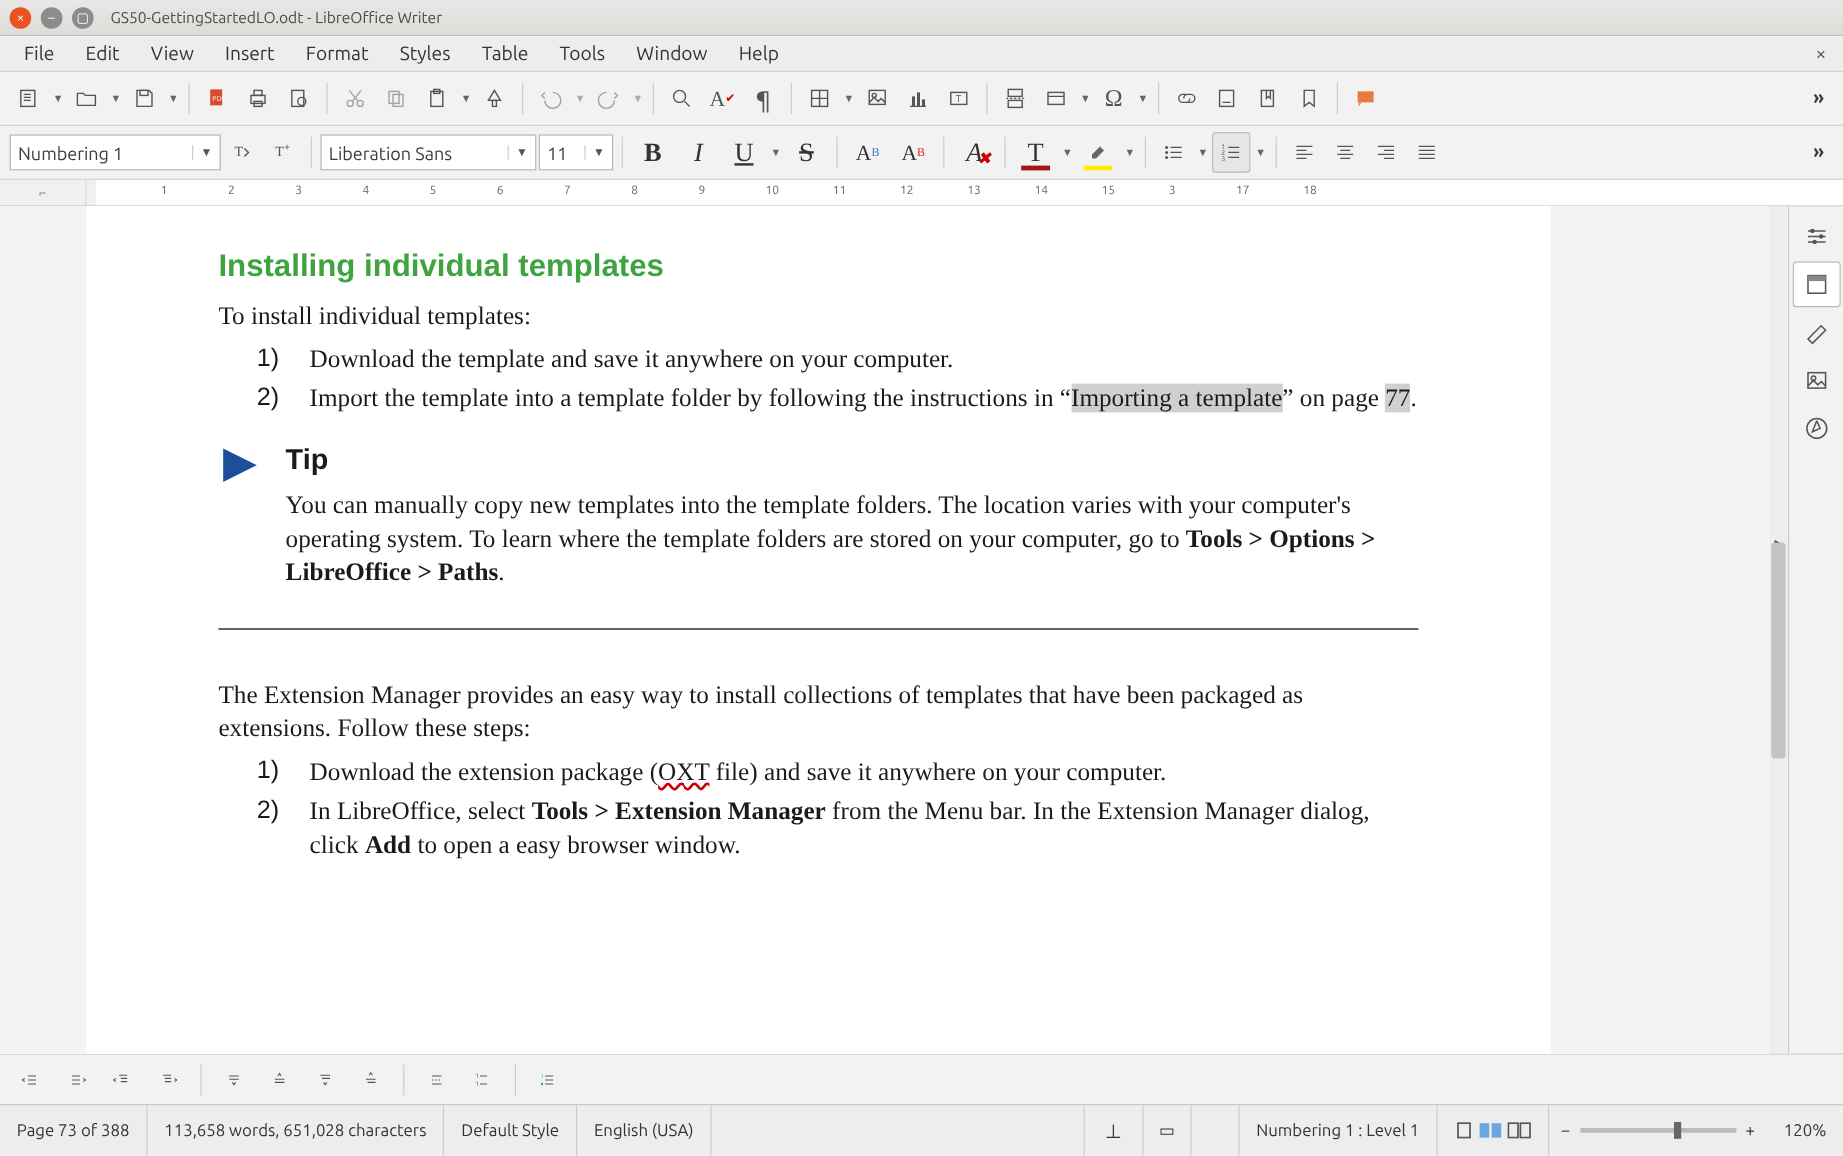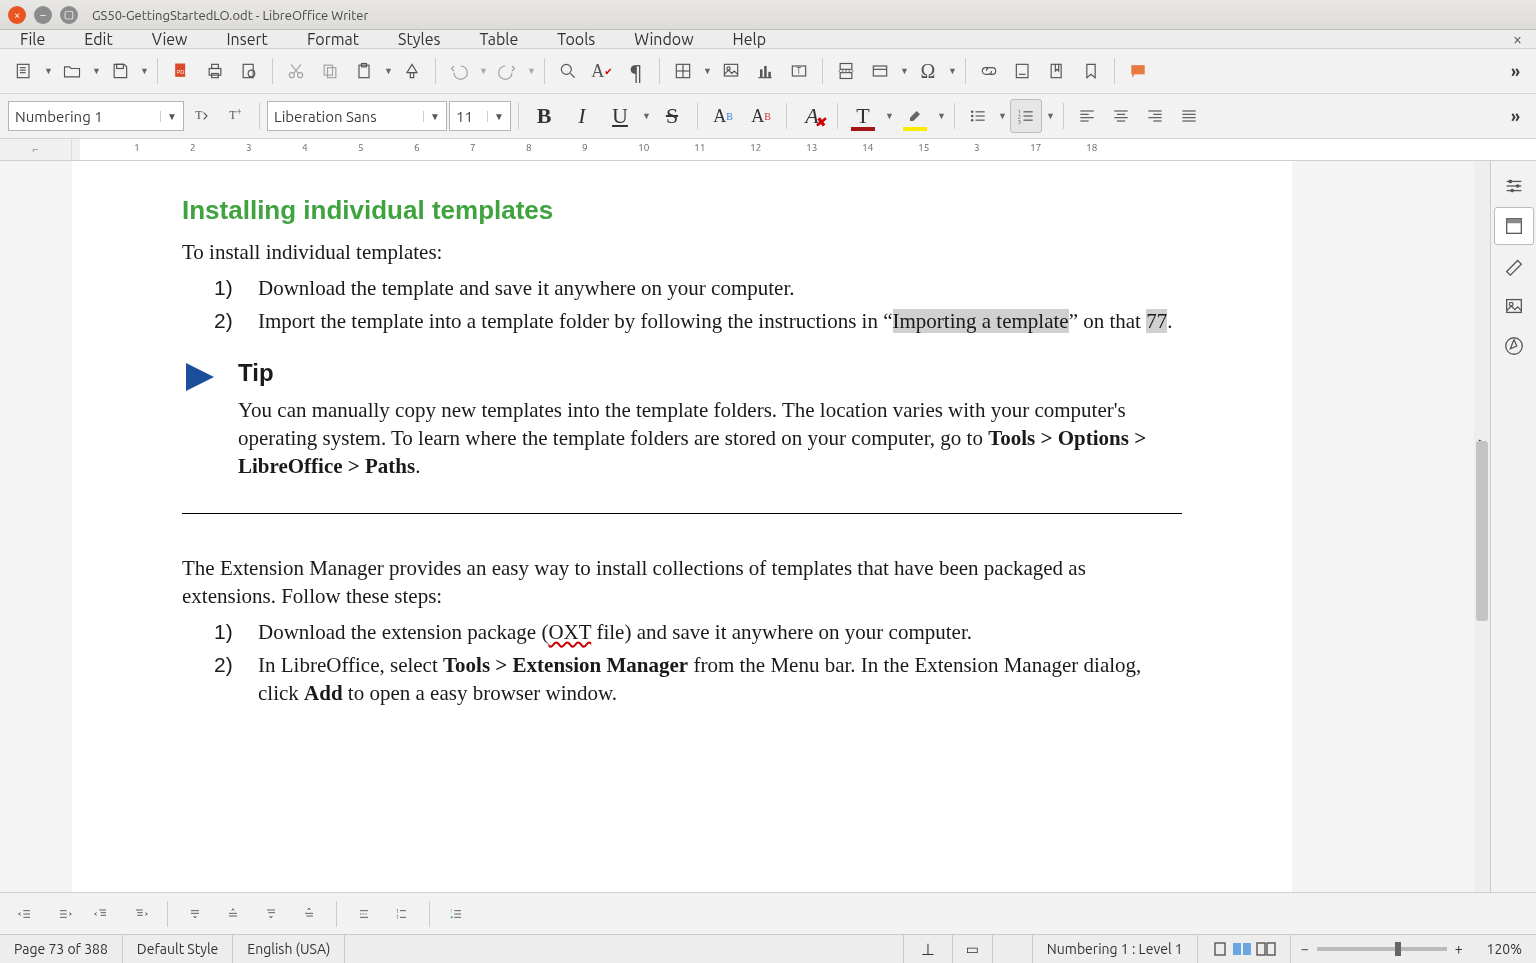--- a/index.html
+++ b/index.html
@@ -6,21 +6,21 @@
   body { font-family: "Ubuntu", "Liberation Sans", Arial, sans-serif; font-size: 13px; background: #f0f0f0; color: #3c3c3c; width: 1536px; height: 963px; overflow: hidden; display: flex; flex-direction: column; }
   
   
   .titlebar { height: 30px; background: linear-gradient(to bottom, #e8e7e5, #dedcd9); display: flex; align-items: center; padding: 0 8px; gap: 8px; border-bottom: 1px solid #c0c0c0; }
   .win-btn { width: 18px; height: 18px; border-radius: 50%; display: flex; align-items: center; justify-content: center; font-size: 11px; cursor: pointer; }
   .wb-close { background: #e95420; color: #fff; }
   .wb-min, .wb-max { background: #8c8c8c; color: #fff; }
   .titlebar-text { font-weight: normal; color: #4a4a4a; margin-left: 6px; }
   
   
-  .menubar { height: 19px; background: #ededed; display: flex; align-items: center; padding: 0 8px; gap: 15px; border-bottom: 1px solid #d0d0d0; position: relative; }
+  .menubar { height: 30px; background: #ededed; display: flex; align-items: center; padding: 0 8px; gap: 2px; border-bottom: 1px solid #d0d0d0; position: relative; }
   .menu-item { padding: 6px 12px; font-size: 16px; color: #333; cursor: pointer; }
   .menubar .close-x { position: absolute; right: 14px; top: 50%; transform: translateY(-50%); font-size: 16px; color: #555; cursor: pointer; }
   
   
   .toolbar { height: 45px; background: #f2f2f2; display: flex; align-items: center; padding: 0 8px; gap: 2px; border-bottom: 1px solid #d4d4d4; }
   .tbtn { width: 32px; height: 34px; display: flex; align-items: center; justify-content: center; cursor: pointer; color: #555; border-radius: 3px; }
   .tbtn svg { width: 20px; height: 20px; }
   .tbtn.small svg { width: 16px; height: 16px; }
   .sep { width: 1px; height: 26px; background: #ccc; margin: 0 5px; }
   .dd-arrow { width: 12px; font-size: 9px; color: #666; cursor: pointer; padding: 0 2px; }
@@ -68,21 +68,21 @@
   
   
   .sidebar { width: 46px; background: #f2f2f2; border-left: 1px solid #ccc; display: flex; flex-direction: column; align-items: center; padding-top: 6px; gap: 2px; }
   .side-ico { width: 40px; height: 38px; display: flex; align-items: center; justify-content: center; cursor: pointer; border-radius: 3px; }
   .side-ico.active { background: #fff; border: 1px solid #bbb; }
   
   
   .bottom-tb { height: 42px; background: #f2f2f2; border-top: 1px solid #d0d0d0; display: flex; align-items: center; padding: 0 10px; gap: 6px; }
   
   
-  .statusbar { height: 29px; background: #ededed; border-top: 1px solid #c8c8c8; display: flex; align-items: center; font-size: 14px; color: #333; }
+  .statusbar { height: 43px; background: #ededed; border-top: 1px solid #c8c8c8; display: flex; align-items: center; font-size: 14px; color: #333; }
   .status-cell { padding: 0 14px; border-right: 1px solid #ccc; height: 100%; display: flex; align-items: center; }
   .status-spacer { flex: 1; }
   .zoom-ctrl { display: flex; align-items: center; gap: 8px; padding: 0 10px; }
   .zoom-slider { width: 130px; height: 4px; background: #bbb; position: relative; }
   .zoom-slider .knob { position: absolute; left: 60%; top: -5px; width: 6px; height: 14px; background: #666; }
   
   
   .ico { stroke: #555; stroke-width: 1.4; fill: none; }
 </style>
 </head>
@@ -421,21 +421,21 @@
       <div class="h3">Installing individual templates</div>
       <div class="para">To install individual templates:</div>
       <div class="ol">
         <div class="li">
           <span class="num">1)</span>
           <span class="txt">Download the template and save it anywhere on your computer.</span>
         </div>
         <div class="li">
           <span class="num">2)</span>
           <span class="txt">
-            <span>Import the template into a template folder by following the instructions in “</span><span class="hl">Importing a template</span><span>” on that </span><span class="hl">77</span><span>.</span>
+            <span>Import the template into a template folder by following the instructions in “</span><span class="hl">Importing a template</span><span>” on page </span><span class="hl">77</span><span>.</span>
           </span>
         </div>
       </div>
 
       <div class="tip-box">
         <div class="tip-arrow">
           <svg width="36" height="36" viewBox="0 0 36 36">
               <path d="M4 4 L32 18 L4 32 Z" fill="#1b4f9b"></path>
             </svg>
         </div>
@@ -594,20 +594,21 @@
         <line class="ico" x1="8" y1="12" x2="18" y2="12"></line>
         <line class="ico" x1="8" y1="17" x2="18" y2="17"></line>
         <text x="2" y="10" font-size="7" fill="#3a7">1</text>
         <circle cx="4" cy="17" r="1.5" fill="#3a7"></circle>
       </svg>
     </div>
 </div>
 
 <div class="statusbar">
   <div class="status-cell">Page 73 of 388</div>
+  <div class="status-cell">113,658 words, 651,028 characters</div>
   <div class="status-cell">Default Style</div>
   <div class="status-cell">English (USA)</div>
   <div class="status-spacer"></div>
   <div class="status-cell" style="border-left:1px solid #ccc;border-right:1px solid #ccc;width:50px;justify-content:center;font-size:16px;">⊥</div>
   <div class="status-cell" style="width:40px;justify-content:center;">▭</div>
   <div class="status-cell" style="width:40px;justify-content:center;"></div>
   <div class="status-cell">Numbering 1 : Level 1</div>
   <div class="status-cell" style="gap:4px;">
     <svg width="16" height="14" viewBox="0 0 16 14">
         <rect class="ico" x="3" y="1" width="10" height="12"></rect>

